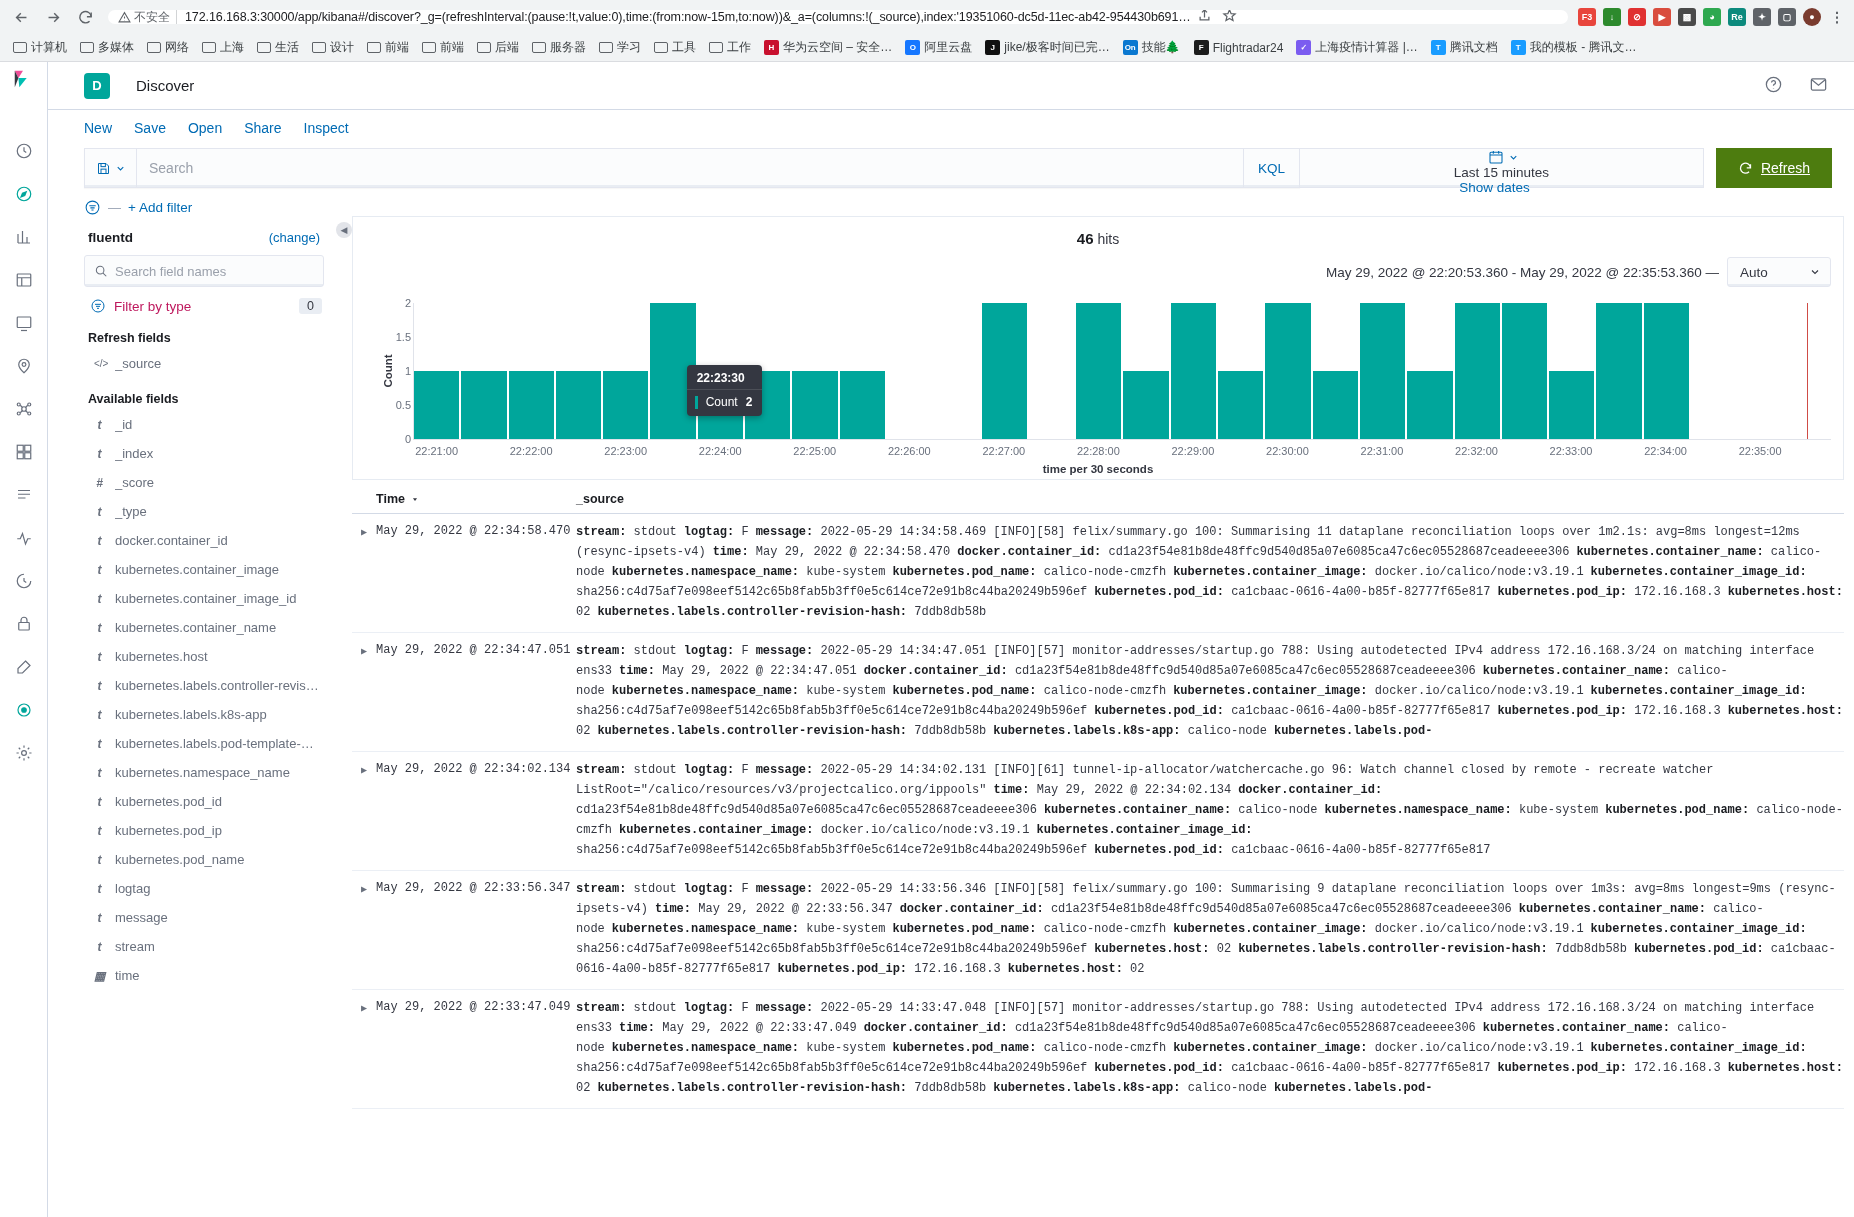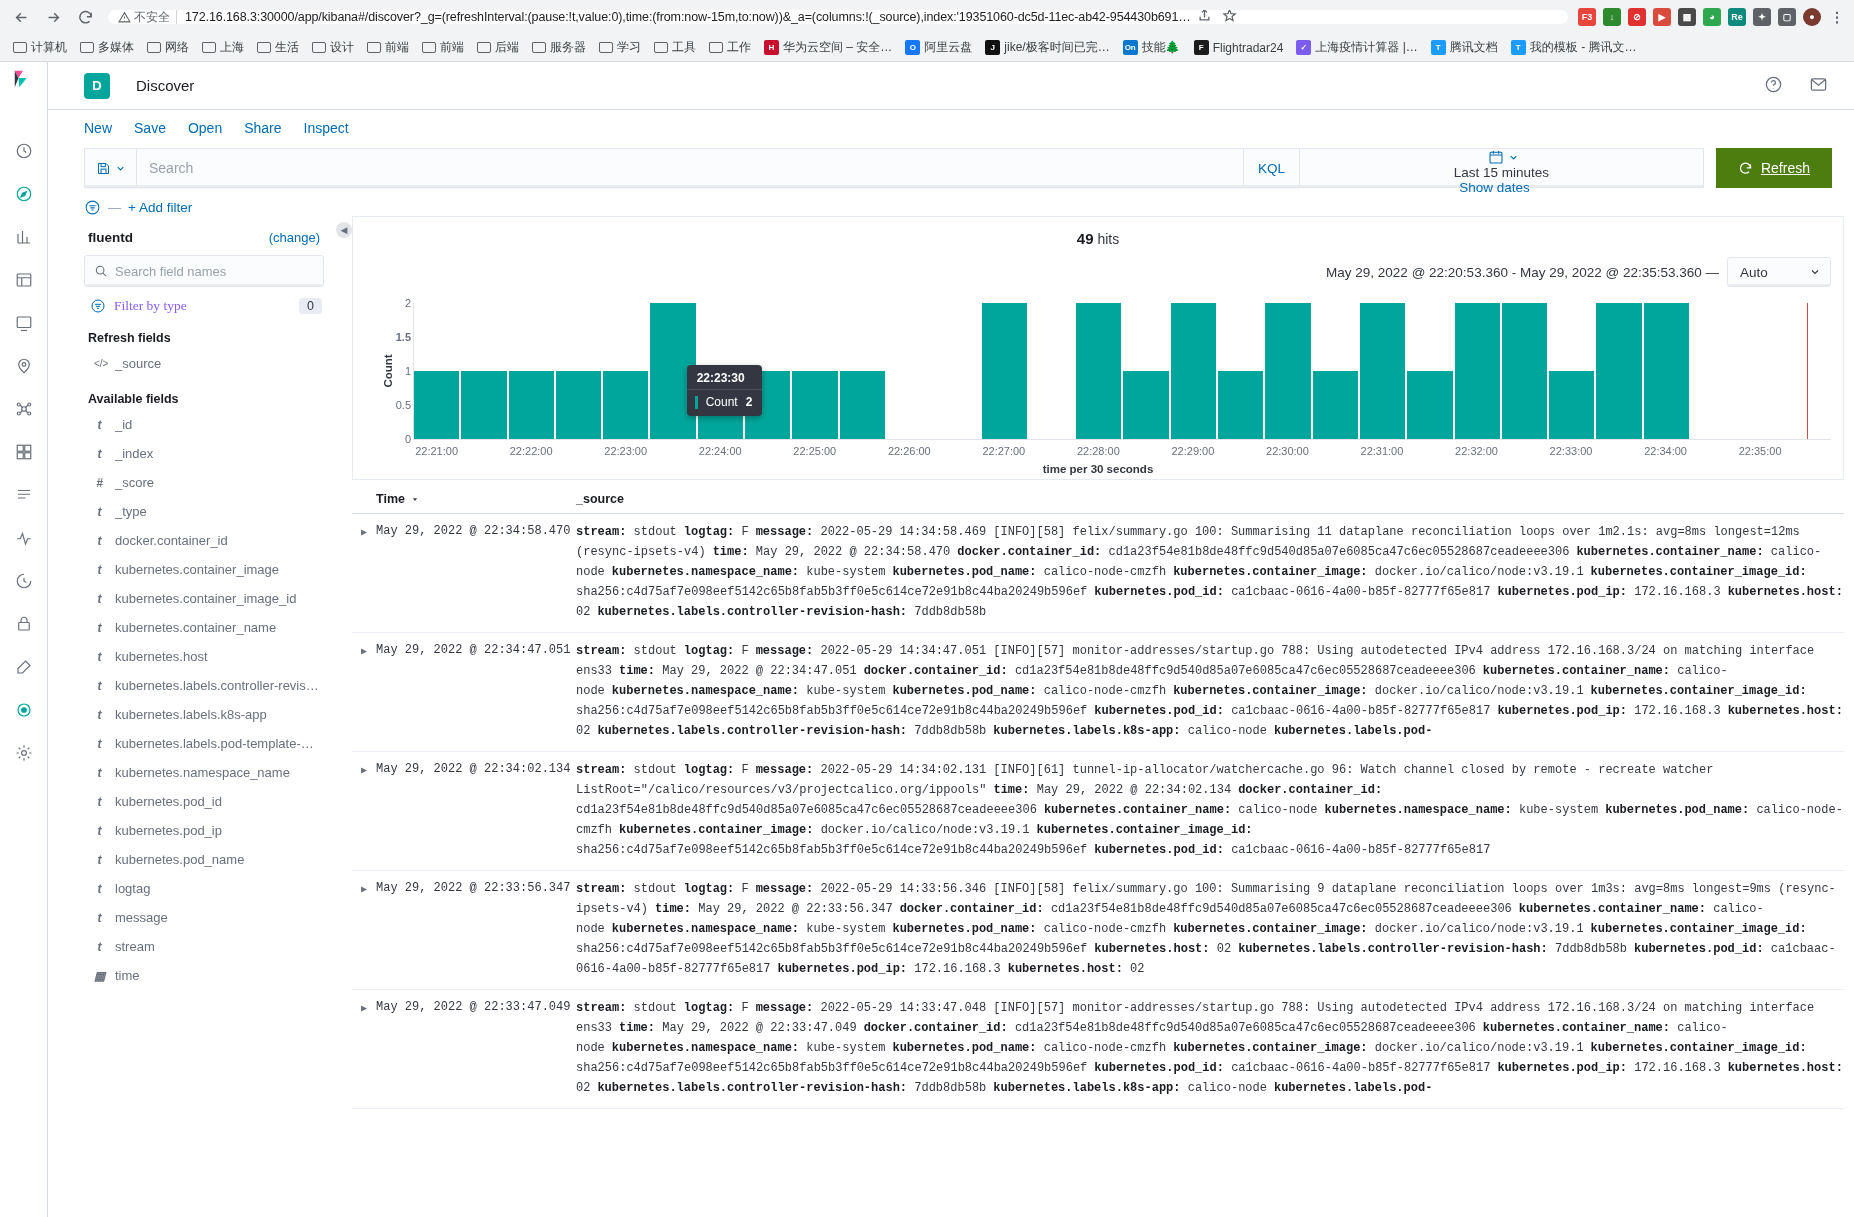--- a/index.html
+++ b/index.html
@@ -150,21 +150,21 @@
   #index-change { color: #006bb4; font-size: 13px; }
   #field-search {
     height: 32px; border: 1px solid #e3e6ef; border-radius: 3px;
     display: flex; align-items: center; gap: 7px; padding: 0 9px;
     background: linear-gradient(to top, #e9edf3 0 2px, #fbfcfd 2px 100%);
   }
   #field-search .ph { color: #9aa0ab; font-size: 13px; }
   #filter-by-type-row {
     display: flex; align-items: center; gap: 8px; padding: 11px 2px 3px 6px;
   }
-  #filter-by-type-label { color: #8b5cf6; font-size: 13.5px; font-family: Liberation Serif, serif; }
+  #filter-by-type-label { color: #be185d; font-size: 13.5px; }
   #type-count {
     margin-left: auto; background: #e9edf3; color: #343741;
     border-radius: 3px; padding: 1px 8px; font-size: 12.5px;
   }
   .fields-head {
     font-weight: bold; font-size: 12.5px; color: #1a1c21;
     padding: 14px 4px 4px 4px;
   }
   .field-item {
     display: flex; align-items: center; gap: 10px;
@@ -709,40 +709,40 @@
       </div>
 
       <div id="collapse-handle">
         <div class="circ">◀</div>
       </div>
 
       <div id="doc-panel">
 
         <div id="chart-card">
           <div id="hits-line">
-            <b id="hits-count">49</b>
+            <b id="hits-count">46</b>
             <span id="hits-label"> hits</span>
           </div>
           <div id="range-line">
             <span id="range-text">May 29, 2022 @ 22:20:53.360 - May 29, 2022 @ 22:35:53.360 —</span>
             <div id="interval-select">
               <span id="interval-value">Auto</span>
               <svg width="12" height="12" viewBox="0 0 24 24" fill="none" stroke="#343741" stroke-width="2.2">
                   <path d="M6 9l6 6 6-6"></path>
                 </svg>
             </div>
           </div>
 
           <div id="chart-area">
             <div id="y-label">Count</div>
             <div id="y-ticks">
                 <div class="ytick" style="top: 100%;">0</div>
                 <div class="ytick" style="top: 75%;">0.5</div>
                 <div class="ytick" style="top: 50%;">1</div>
-                <div class="ytick" style="top: 25%; font-weight: bold;">1.5</div>
+                <div class="ytick" style="top: 25%;">1.5</div>
                 <div class="ytick" style="top: 0%;">2</div>
               </div>
             <div id="plot">
                 <div class="bar" style="height: 50%; background: rgb(0, 166, 155);"></div>
                 <div class="bar" style="height: 50%; background: rgb(0, 166, 155);"></div>
                 <div class="bar" style="height: 50%; background: rgb(0, 166, 155);"></div>
                 <div class="bar" style="height: 50%; background: rgb(0, 166, 155);"></div>
                 <div class="bar" style="height: 50%; background: rgb(0, 166, 155);"></div>
                 <div class="bar" style="height: 100%; background: rgb(0, 166, 155);"></div>
                 <div class="bar" style="height: 50%; background: rgb(0, 166, 155);"></div>

